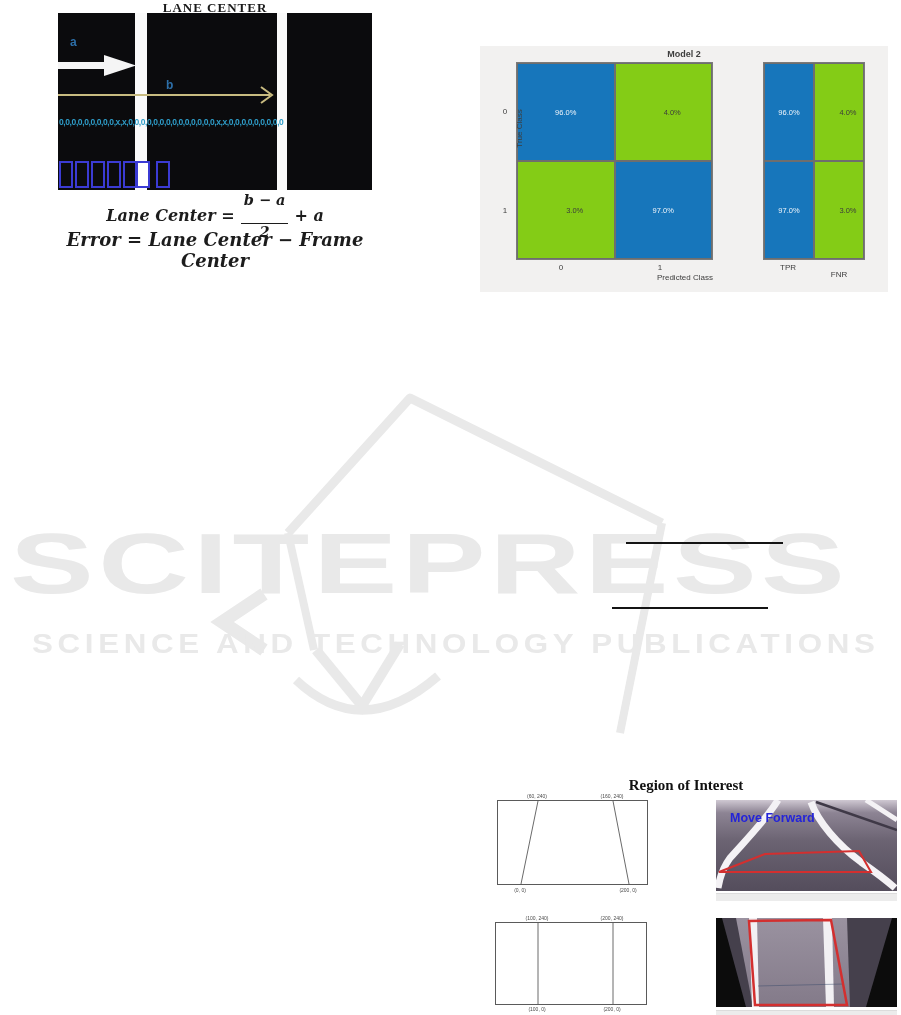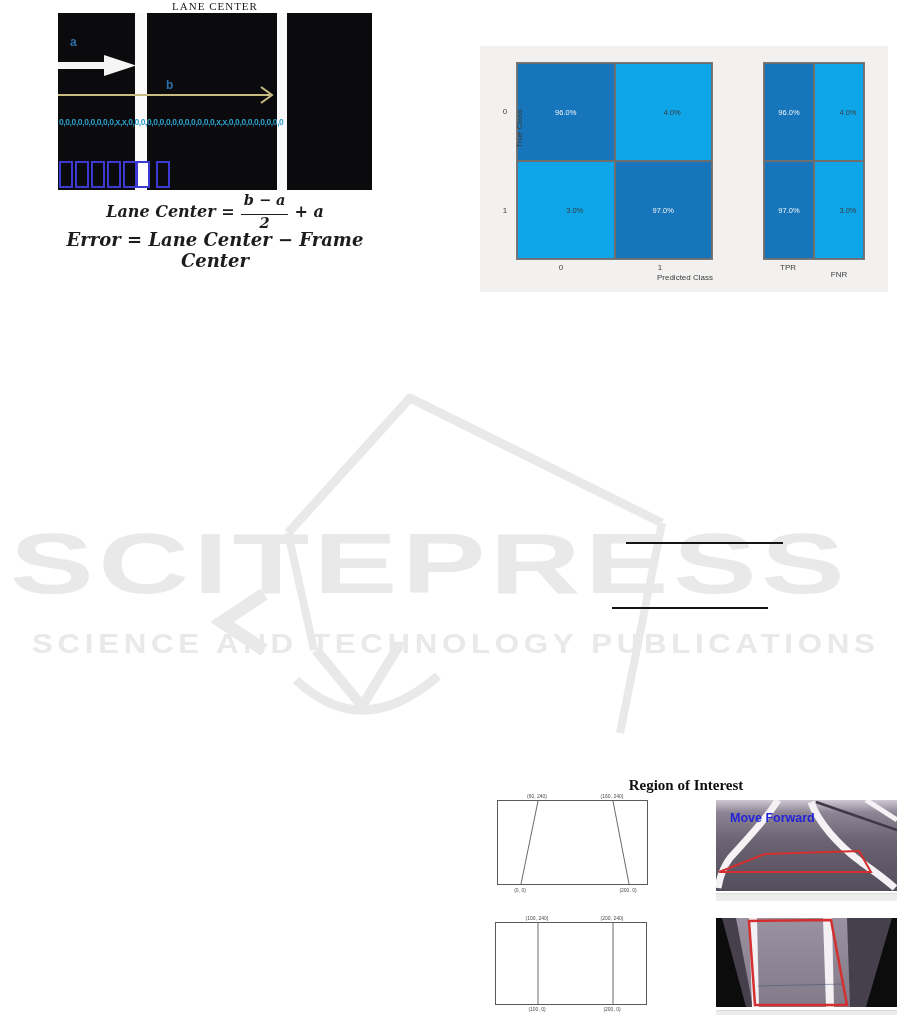--- a/index.html
+++ b/index.html
@@ -13,50 +13,50 @@
           font-family:"Liberation Sans",sans-serif;font-weight:bold;font-size:86px;
           letter-spacing:3px;color:#e9e9e9;transform:scaleX(1.46);transform-origin:left center;
           white-space:nowrap;line-height:90px;}
   .wm-small{position:absolute;left:32px;top:629px;width:860px;
           font-family:"Liberation Sans",sans-serif;font-weight:bold;font-size:27px;
           letter-spacing:4px;color:#e9e9e9;transform:scaleX(1.16);transform-origin:left center;
           white-space:nowrap;}
 
   
   .lane-title{left:58px;top:0;width:314px;text-align:center;
-          font-family:"Liberation Serif",serif;font-weight:normal;font-size:11px;
+          font-family:"Liberation Serif",serif;font-weight:bold;font-size:13px;
           letter-spacing:1px;color:#1a1a1a;}
   .lane-img{left:58px;top:13px;width:314px;height:177px;background:#0b0b0d;}
   .lane-bar{position:absolute;top:0;height:177px;background:#fafafa;}
   .lane-zeros{position:absolute;left:1px;top:104px;width:313px;overflow:hidden;
           white-space:nowrap;font-size:8.5px;font-weight:bold;letter-spacing:-0.4px;
           color:#2e9dc9;}
   .lane-rect{position:absolute;top:148px;width:10px;height:23px;border:2px solid #3b3bd4;}
   .lane-rect.lit{background:#ffffff;}
   .formula{left:58px;top:192px;width:314px;display:flex;justify-content:center;
           align-items:center;gap:6px;font-family:"DejaVu Serif",serif;font-style:italic;
           font-weight:600;font-size:16px;color:#1c1c1c;}
   .frac{display:inline-flex;flex-direction:column;align-items:center;line-height:1.05;
           font-size:14.5px;}
-  .frac .num{border-bottom:1.5px solid #1c1c1c;padding:0 3px 7px;}
+  .frac .num{border-bottom:1.5px solid #1c1c1c;padding:0 3px 16px;}
   .formula2{left:38px;top:229px;width:354px;text-align:center;
           font-family:"DejaVu Serif",serif;font-style:italic;font-weight:600;
           font-size:18px;color:#1c1c1c;}
 
   
   .cm-fig{left:480px;top:46px;width:408px;height:246px;background:#f2f1f0;}
   .cm-title{position:absolute;left:0;top:3px;width:100%;text-align:center;
           font-size:9px;font-weight:bold;color:#3d3d3d;}
   .cm-matrix{position:absolute;left:36px;top:16px;width:197px;height:198px;
           display:grid;grid-template-columns:1fr 1fr;grid-template-rows:1fr 1fr;
           border:1px solid #7a7a7a;box-sizing:border-box;}
   .cm-cell{display:flex;align-items:center;justify-content:center;font-size:7.5px;
           border:0.5px solid #6e6e6e;}
   .cm-blue{background:#1776bb;color:#eef4fa;}
-  .cm-cream{background:#0ea5e9;color:#3c3c3c;padding-left:18px;}
+  .cm-cream{background:#84cc16;color:#3c3c3c;padding-left:18px;}
   .cm-sum{position:absolute;left:283px;top:16px;width:102px;height:198px;
           display:grid;grid-template-columns:1fr 1fr;grid-template-rows:1fr 1fr;
           border:1px solid #7a7a7a;box-sizing:border-box;}
   .cm-ticky{position:absolute;width:14px;text-align:center;font-size:8px;color:#3d3d3d;}
   .cm-tickx{position:absolute;text-align:center;font-size:8px;color:#3d3d3d;}
   .cm-ylab{position:absolute;left:4px;top:78px;font-size:8px;color:#3d3d3d;
           transform:rotate(-90deg);transform-origin:center;width:70px;text-align:center;}
   .cm-xlab{position:absolute;left:36px;top:227px;width:197px;text-align:right;
           font-size:8px;color:#3d3d3d;}
 
@@ -115,20 +115,21 @@
     <span>Lane Center =</span>
     <span class="frac">
       <span class="num">b − a</span>
       <span class="den">2</span>
     </span>
     <span>+ a</span>
   </div>
   <div class="abs formula2">Error = Lane Center − Frame Center</div>
 
   <div class="abs cm-fig">
+    <div class="cm-title">Model 2</div>
 
     <div class="cm-matrix">
       <div class="cm-cell cm-blue">96.0%</div>
       <div class="cm-cell cm-cream">4.0%</div>
       <div class="cm-cell cm-cream">3.0%</div>
       <div class="cm-cell cm-blue">97.0%</div>
     </div>
 
     <div class="cm-sum">
       <div class="cm-cell cm-blue">96.0%</div>

